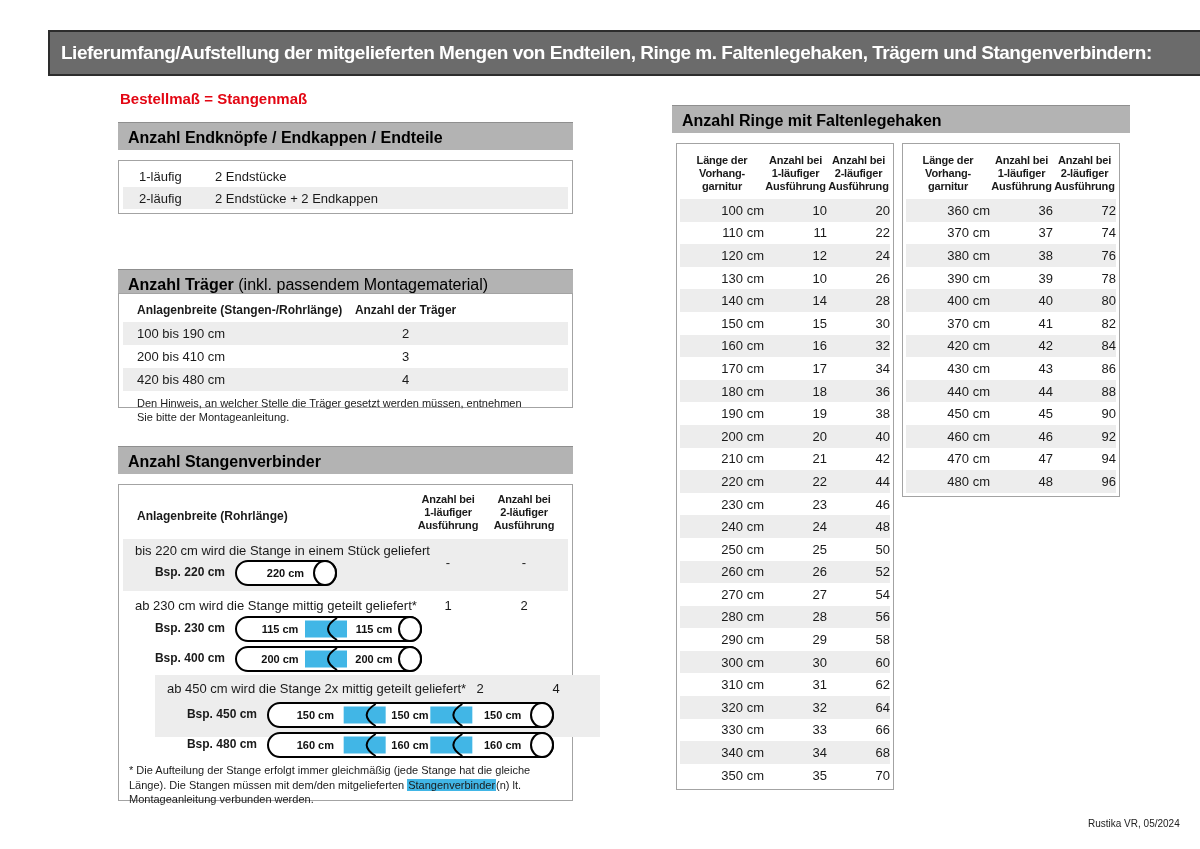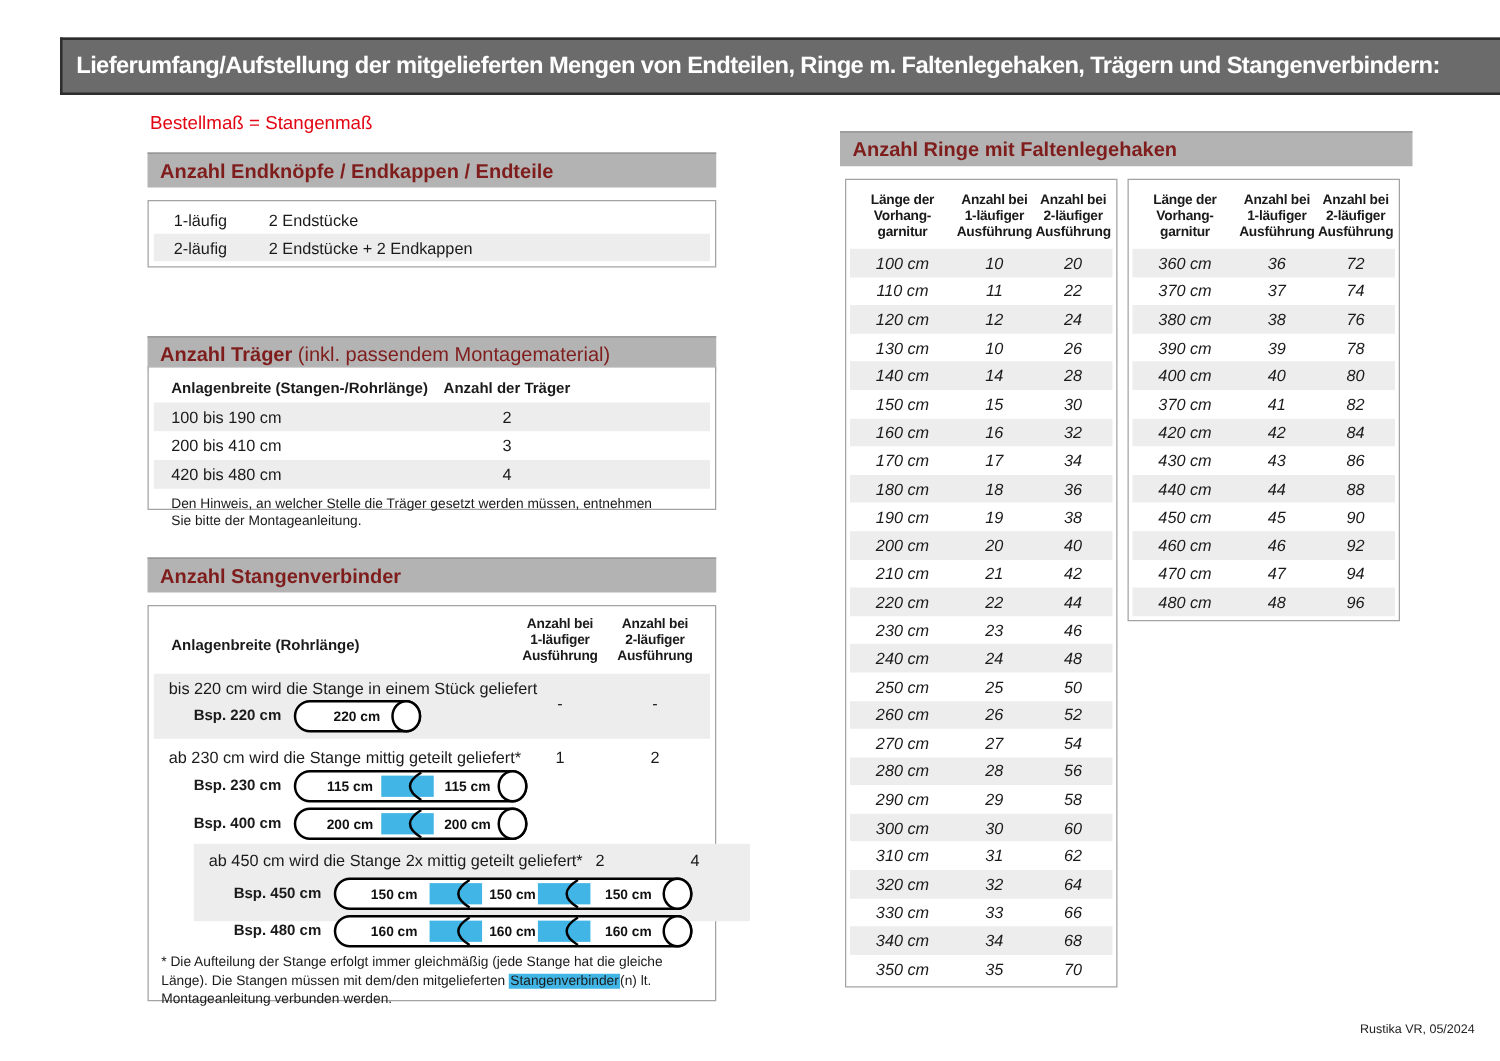--- a/index.html
+++ b/index.html
@@ -5,25 +5,25 @@
   html,body{margin:0;padding:0;background:#fff;}
   #page{position:relative;width:1200px;height:849px;background:#ffffff;overflow:hidden;
         font-family:"Liberation Sans","DejaVu Sans",sans-serif;color:#1a1a1a;}
 
   
   #topbar{position:absolute;left:48px;top:30px;width:1152px;height:46px;background:#6b6b6b;
           border-top:2px solid #2d2d2d;border-bottom:2px solid #2d2d2d;border-left:2px solid #2d2d2d;
           box-sizing:border-box;color:#fff;font-weight:bold;font-size:19px;letter-spacing:-0.5px;
           line-height:42px;padding-left:11px;white-space:nowrap;}
 
-  .red-subtitle{position:absolute;left:120px;top:90px;font-size:15px;font-weight:normal;color:#e30613;}
+  .red-subtitle{position:absolute;left:120px;top:90px;font-size:15px;font-weight:bold;color:#e30613;}
 
   .section-bar{position:absolute;height:28px;background:#b3b3b3;border-top:1px solid #8f8f8f;
                box-sizing:border-box;font-size:16px;font-weight:bold;line-height:29px;
-               padding-left:10px;color:#7f1d1d;white-space:nowrap;}
+               padding-left:10px;color:#000000;white-space:nowrap;}
   .section-bar .normal{font-weight:normal;}
 
   .box{position:absolute;background:#fff;border:1px solid #a3a3a3;box-sizing:border-box;}
 
   
   #box-endpieces{left:118px;top:160px;width:455px;height:54px;padding:4px;}
   #box-endpieces .row{height:22px;display:flex;align-items:center;font-size:13px;}
   #box-endpieces .row:nth-child(even){background:#ededed;}
   #box-endpieces .c1{padding-left:16px;width:76px;}
 
@@ -52,21 +52,21 @@
   #vb-footnote .hl{background:#41b6e6;padding:0 1px;}
 
   
   #bar-rings{left:672px;top:105px;width:458px;}
   .rings-table{position:absolute;top:143px;width:218px;background:#fff;border:1px solid #a3a3a3;
                box-sizing:border-box;padding:3px;}
   #rings-left{left:676px;} #rings-right{left:902px;}
   .rt-head{display:flex;height:52px;font-size:11px;font-weight:bold;line-height:13px;
            text-align:center;letter-spacing:-0.2px;}
   .rt-head > div{padding-top:7px;box-sizing:border-box;}
-  .rt-row{display:flex;height:22.6px;align-items:center;font-size:13px;text-align:center;font-style:italic;}
+  .rt-row{display:flex;height:22.6px;align-items:center;font-size:13px;text-align:right;}
   .rt-row.gray{background:#ededed;}
   .cw1{width:40%;} .cw2{width:30%;} .cw3{width:30%;}
 
   #footer-note{position:absolute;left:1088px;top:818px;font-size:10px;color:#222;}
 </style>
 </head>
 <body>
 
 <div id="page">
 

